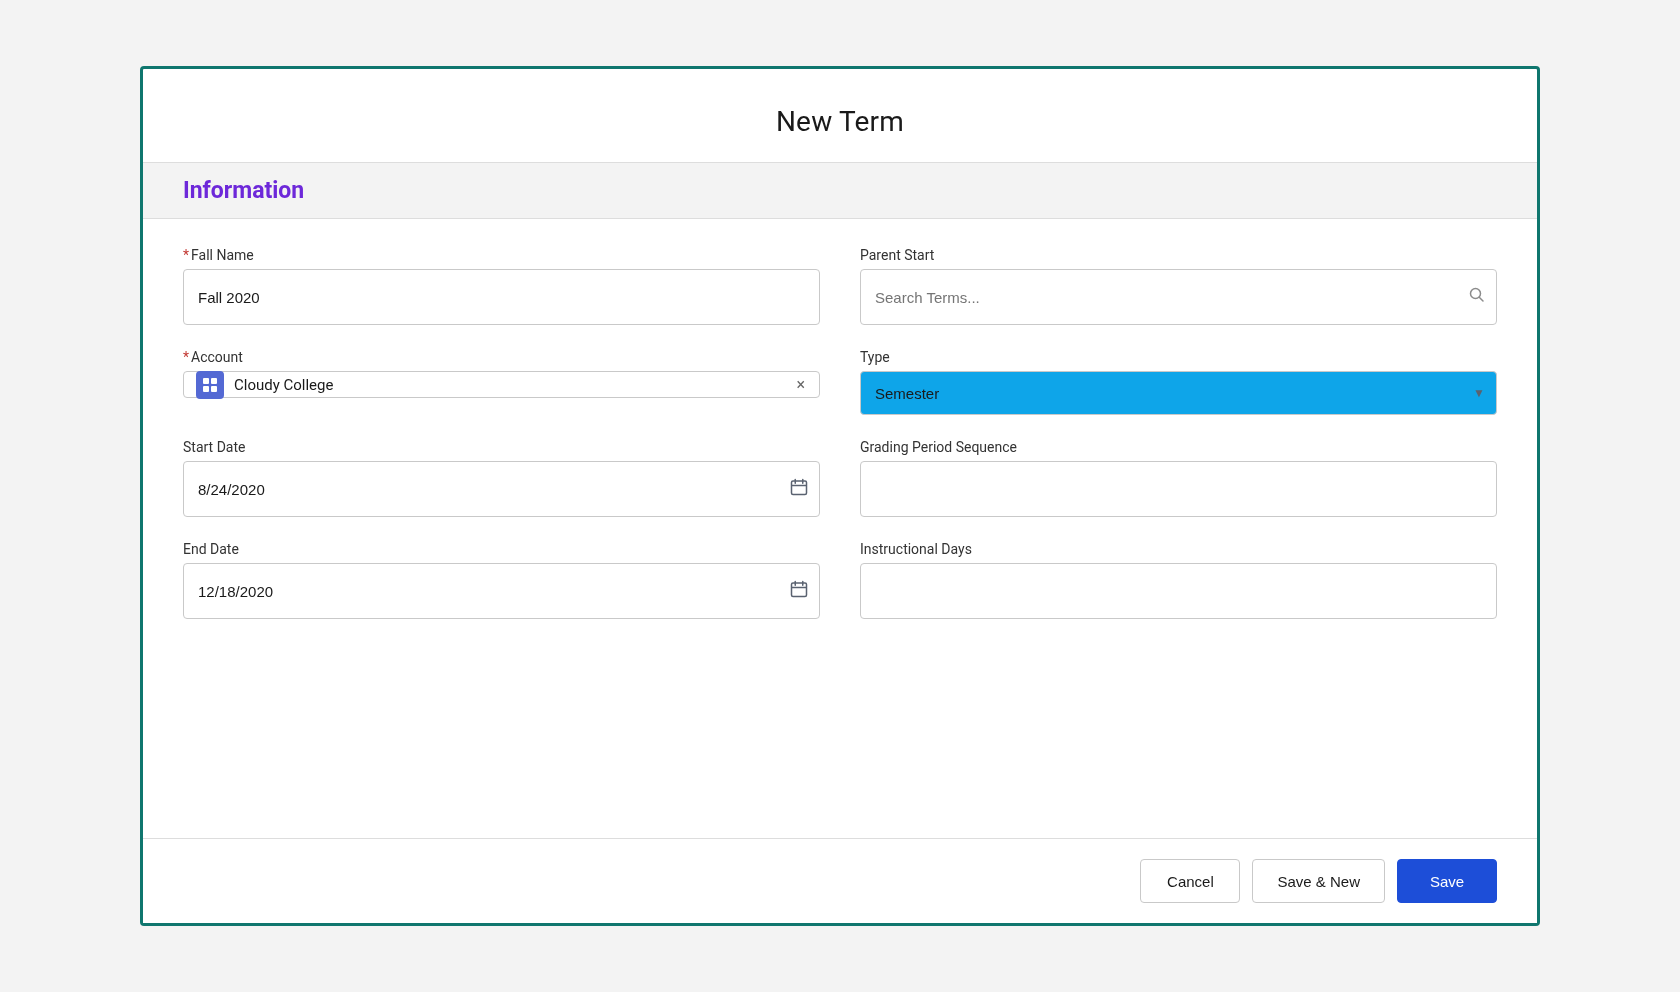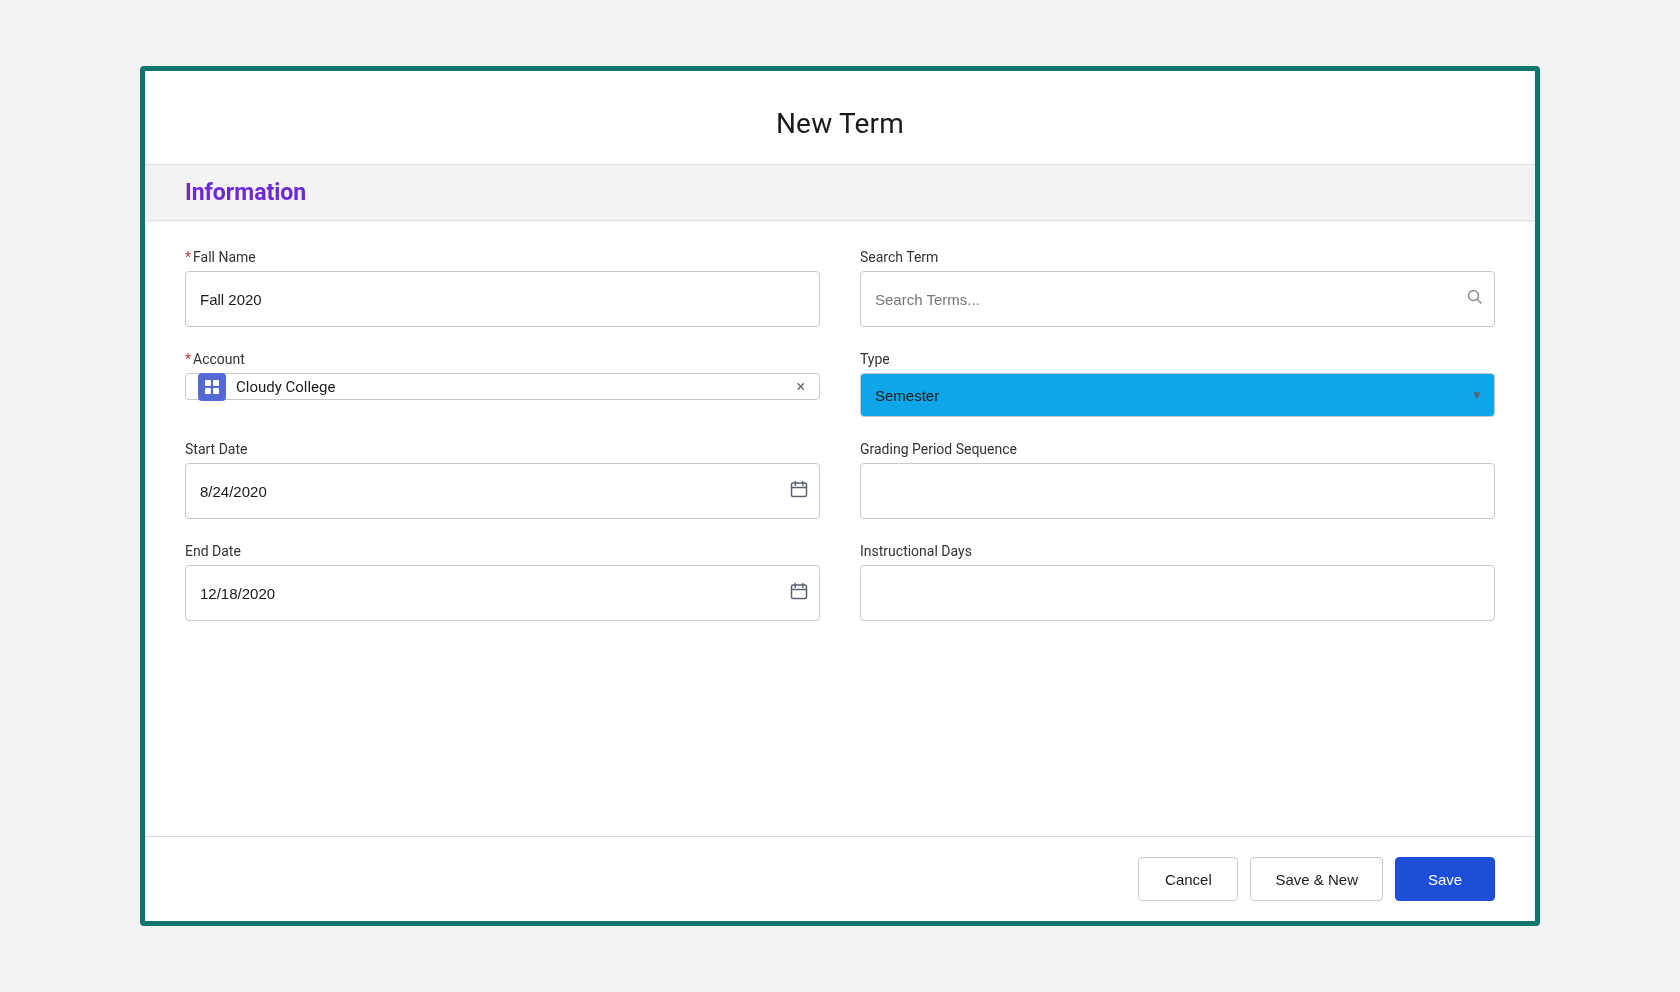--- a/index.html
+++ b/index.html
@@ -14,21 +14,21 @@
       display: flex;
       justify-content: center;
       align-items: center;
       min-height: 100vh;
       width: 1680px;
       min-height: 992px;
     }
 
     .modal-container {
       background: #ffffff;
-      border: 5px solid #0f766e;
+      border: 3px solid #0f766e;
       border-radius: 4px;
       width: 1400px;
       min-height: 860px;
       display: flex;
       flex-direction: column;
       position: relative;
     }
 
     .modal-header {
       padding: 36px 40px 24px 40px;
@@ -265,21 +265,21 @@
 
       <div class="form-group">
         <label class="form-label">
           <span class="required-star">*</span>
           <span>Fall Name</span>
         </label>
         <input type="text" class="form-input" value="Fall 2020" style="">
       </div>
 
       <div class="form-group">
-        <label class="form-label">Search Term</label>
+        <label class="form-label">Parent Start</label>
         <div class="search-input-wrapper">
           <input type="text" class="form-input" placeholder="Search Terms..." style="">
           <span class="search-icon-right">
             <svg width="16" height="16" viewBox="0 0 16 16" fill="none" xmlns="http://www.w3.org/2000/svg">
               <circle cx="6.5" cy="6.5" r="5" stroke="#8c8c8c" stroke-width="1.5"></circle>
               <line x1="10.5" y1="10.5" x2="14" y2="14" stroke="#8c8c8c" stroke-width="1.5" stroke-linecap="round"></line>
             </svg>
           </span>
         </div>
       </div>

